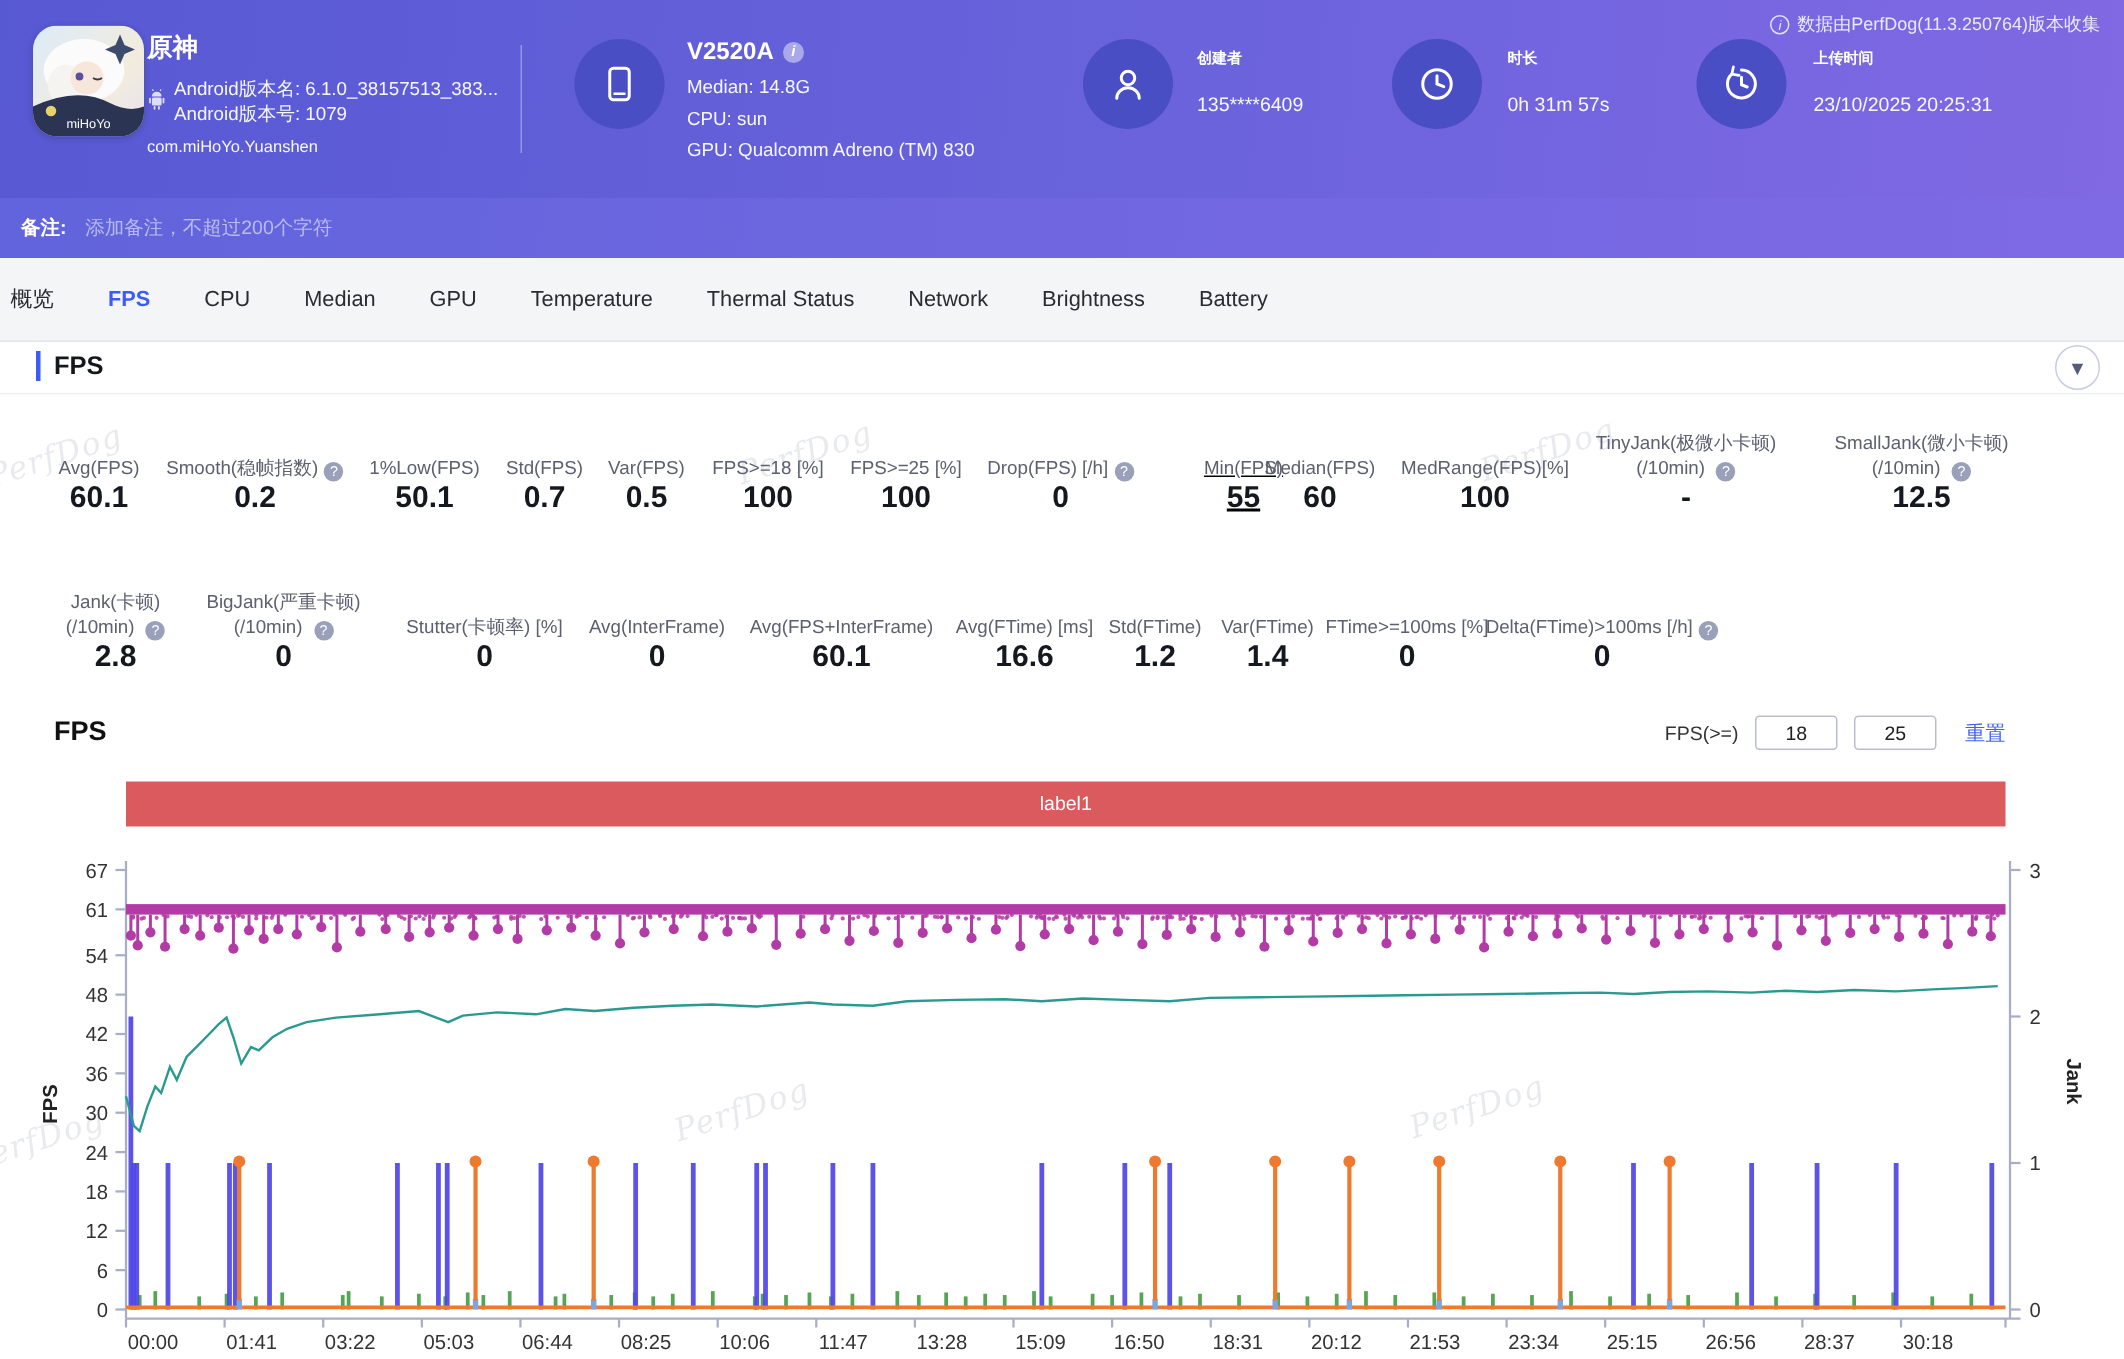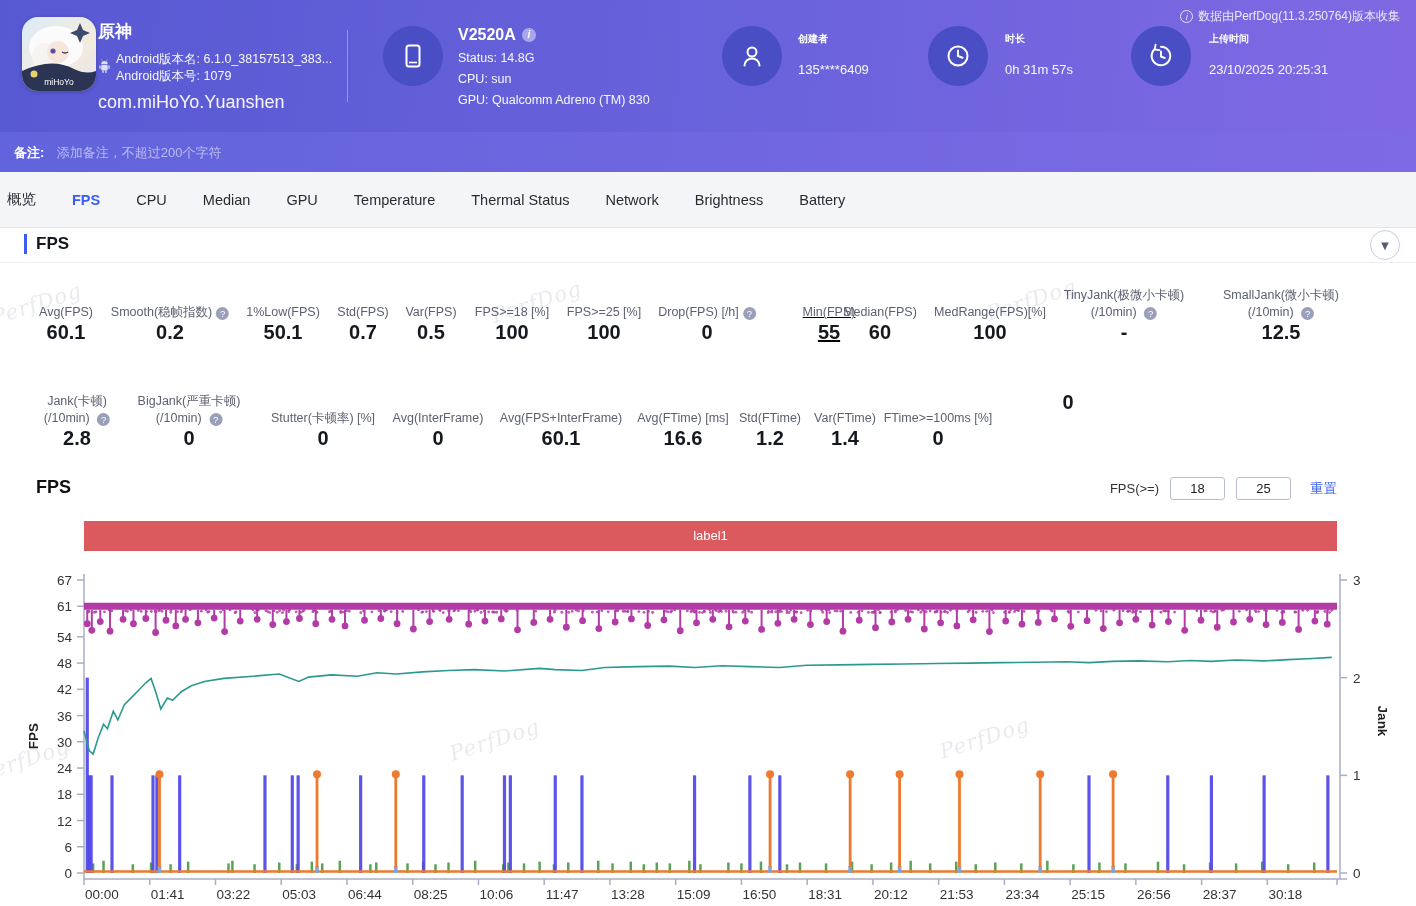--- a/index.html
+++ b/index.html
@@ -10,21 +10,21 @@
   
   .hdr { position:absolute; left:0; top:0; width:1416px; height:132px;
          background:linear-gradient(95deg,#5759d3 0%,#6a63dc 55%,#8069e3 100%); color:#fff; }
   .app-icon { position:absolute; left:22px; top:17px; width:74px; height:74px; border-radius:16px;
               overflow:hidden; box-shadow:0 1px 4px rgba(0,0,0,.2); }
   .app-meta { position:absolute; left:98px; top:20px; }
   .app-title { font-size:17px; font-weight:bold; }
   .app-ver { display:flex; margin-top:8px; align-items:flex-start; }
   .robot { margin-top:8px; margin-right:5px; opacity:.8; }
   .ver-lines { font-size:12.5px; line-height:17px; color:rgba(255,255,255,.95); }
-  .app-pkg { margin-top:7px; font-size:18px; color:rgba(255,255,255,.95); }
+  .app-pkg { margin-top:7px; font-size:11px; color:rgba(255,255,255,.95); }
   .v-div { position:absolute; left:347px; top:30px; width:1px; height:72px; background:rgba(255,255,255,.35); }
   .circ { position:absolute; width:60px; height:60px; border-radius:50%; background:#4a4ec5; top:26px;
           display:flex; align-items:center; justify-content:center; }
   .info-txt { position:absolute; top:26px; }
   .info-title { font-size:16px; font-weight:bold; display:flex; align-items:center; gap:6px; }
   .info-line { font-size:12.5px; margin-top:7px; color:rgba(255,255,255,.95); }
   .blk-label { font-size:10px; font-weight:bold; margin-top:6px; }
   .blk-value { font-size:13px; margin-top:16px; color:rgba(255,255,255,.95); }
   .i-badge { display:inline-block; width:14px; height:14px; border-radius:50%; background:rgba(255,255,255,.45);
              color:#fff; font-size:10px; line-height:14px; text-align:center; font-style:italic; font-weight:bold; }
@@ -135,21 +135,21 @@
       <svg width="30" height="30" viewBox="0 0 30 30" fill="none" stroke="#fff">
         <rect x="8.5" y="4.5" width="13" height="21" rx="2.5" stroke-width="2"></rect>
         <line x1="11" y1="21.5" x2="19" y2="21.5" stroke-width="1.6"></line>
       </svg>
     </div>
     <div class="info-txt" style="left:458px">
       <div class="info-title">
         <span>V2520A</span>
         <span class="i-badge">i</span>
       </div>
-      <div class="info-line">Status: 14.8G</div>
+      <div class="info-line">Median: 14.8G</div>
       <div class="info-line">CPU: sun</div>
       <div class="info-line">GPU: Qualcomm Adreno (TM) 830</div>
     </div>
 
     <div class="circ" style="left:722px">
       <svg width="30" height="30" viewBox="0 0 30 30" fill="none" stroke="#fff" stroke-width="2" stroke-linecap="round">
         <circle cx="15" cy="11" r="4.5"></circle>
         <path d="M7.5,24.5 a7.5,7 0 0 1 15,0"></path>
       </svg>
     </div>
@@ -343,20 +343,23 @@
         </div>
         <div class="val">1.4</div>
       </div>
       <div class="stat" style="left: 938px;">
         <div class="lbl">
           <div>FTime&gt;=100ms [%]</div>
         </div>
         <div class="val">0</div>
       </div>
       <div class="stat" style="left: 1068px;">
+        <div class="lbl">
+          <div>Delta(FTime)&gt;100ms [/h]<span class="help">?</span></div>
+        </div>
         <div class="val">0</div>
       </div>
     </div>
 
   <div class="chart-head">
     <span class="chart-title">FPS</span>
     <div class="chart-filter">
       <span class="flabel">FPS(&gt;=)</span>
       <input value="18" style="">
       <input value="25" style="">

